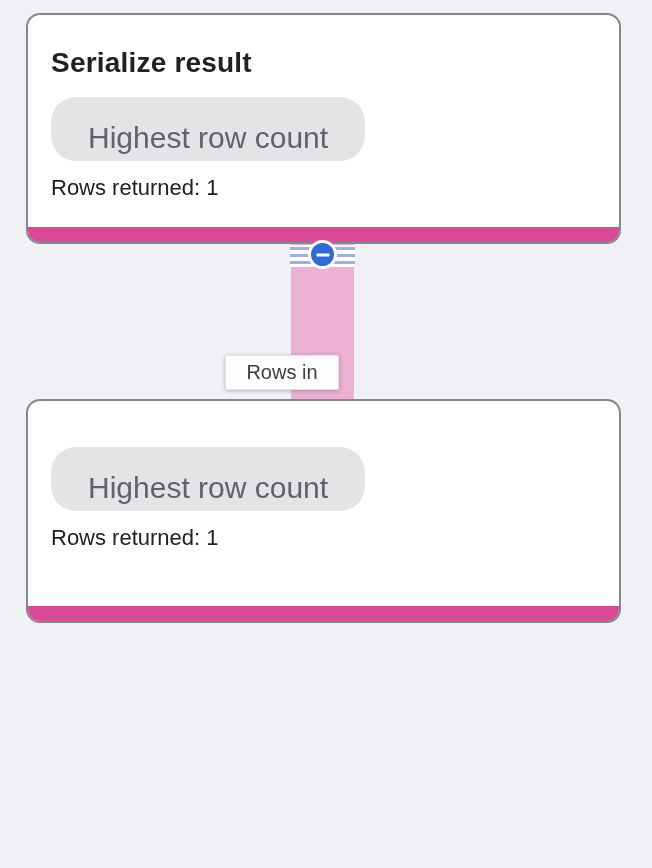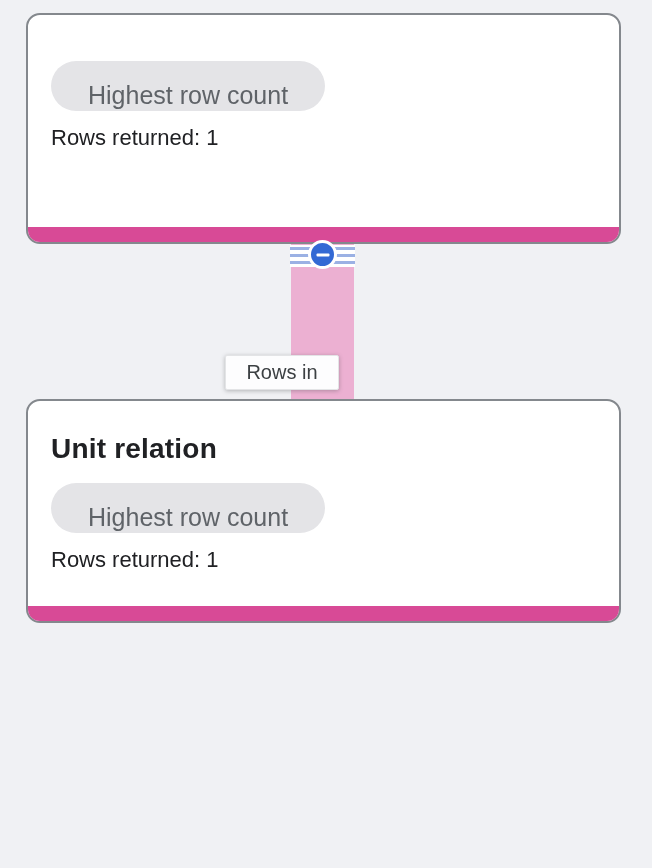--- a/index.html
+++ b/index.html
@@ -29,26 +29,26 @@
   .node-title {
     font-size: 28px;
     font-weight: 700;
     color: #202124;
     line-height: 36px;
     letter-spacing: 0.2px;
   }
   .node-badge {
     display: inline-block;
     margin-top: 16px;
-    height: 50px;
+    height: 64px;
     line-height: 50px;
-    padding: 9px 37px;
+    padding: 16px 37px;
     background: #E4E4E7;
     border-radius: 25px;
-    font-size: 25px;
+    font-size: 30px;
     color: #5F6368;
   }
   .node-rows {
     margin-top: 11px;
     font-size: 22px;
     color: #202124;
     line-height: 32px;
   }
   .accent-bar {
     position: absolute;
@@ -115,39 +115,39 @@
     font-size: 20px;
     color: #3C4043;
   }
 </style>
 </head>
 <body>
 
 <div class="stage">
 
   <div class="node-card first">
+    <div class="node-title">Serialize result</div>
     <div class="node-badge">Highest row count</div>
     <div class="node-rows">Rows returned: 1</div>
     <div class="accent-bar"></div>
   </div>
 
   <div class="edge-band"></div>
 
   <div class="collapse-strip">
     <div class="stripe s1"></div>
     <div class="stripe s2"></div>
     <div class="stripe s3"></div>
   </div>
 
   <div class="collapse-button">
     <span class="minus-glyph"></span>
   </div>
 
   <div class="tooltip">Rows in</div>
 
   <div class="node-card second">
-    <div class="node-title">Unit relation</div>
     <div class="node-badge">Highest row count</div>
     <div class="node-rows">Rows returned: 1</div>
     <div class="accent-bar"></div>
   </div>
 
 </div>
 
 </body></html>

